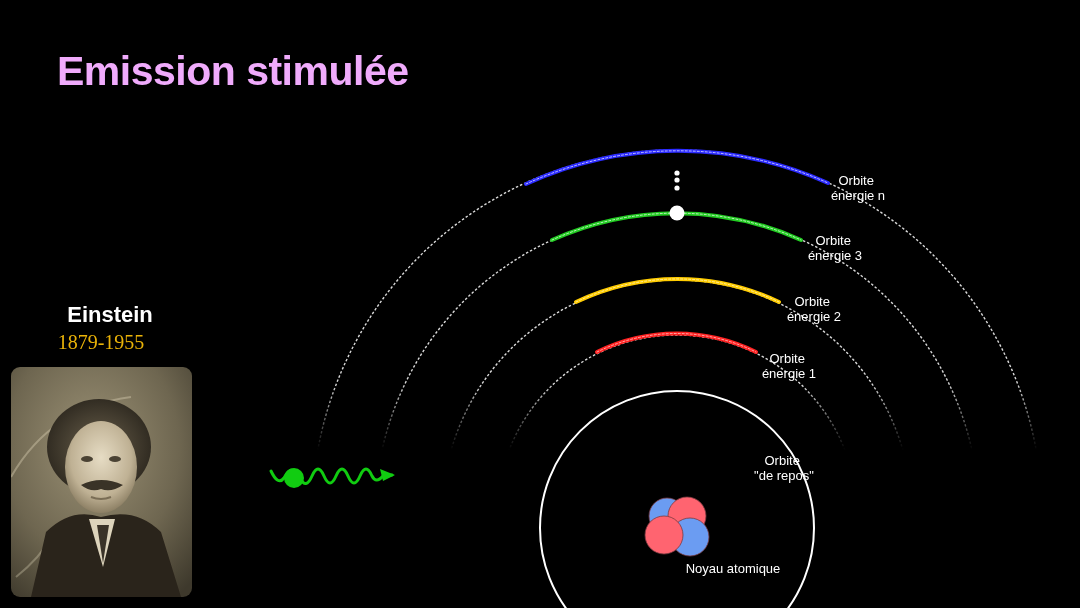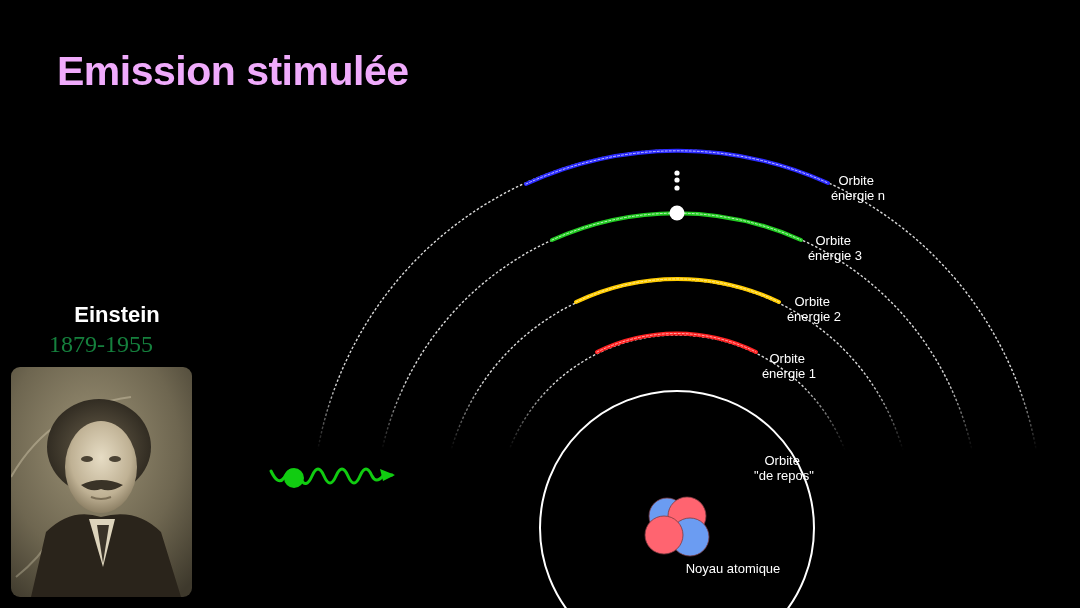--- a/index.html
+++ b/index.html
@@ -1,25 +1,25 @@
 <!DOCTYPE html>
 <html><head>
 <meta charset="utf-8">
 <style>
   html, body { margin: 0; padding: 0; background: #000; }
   body { width: 1080px; height: 608px; position: relative; overflow: hidden;
          font-family: "Liberation Sans", sans-serif; }
   .title { position: absolute; left: 57px; top: 47px; margin: 0;
            font-family: "Liberation Sans", sans-serif; font-weight: bold;
            font-size: 41px; letter-spacing: -0.5px; color: #f0abfc; line-height: 1.2; }
-  .person-name { position: absolute; left: 16px; width: 202px; top: 302px; text-align: center;
+  .person-name { position: absolute; left: 9px; width: 202px; top: 302px; text-align: center;
                  color: #fff; font-weight: bold; font-size: 22px;
                  font-family: "Liberation Sans", sans-serif; }
   .person-years { position: absolute; left: 0; width: 202px; top: 331px; text-align: center;
-                  color: #15803d; font-size: 24px; font-family: "Liberation Serif", serif; }
+                  color: #eab308; font-size: 20px; font-family: "Liberation Serif", serif; }
   .portrait { position: absolute; left: 11px; top: 367px; width: 181px; height: 230px;
               border-radius: 9px; overflow: hidden; }
   svg.diagram { position: absolute; left: 0; top: 0; }
   .lbl { fill: #fff; font-family: "Liberation Sans", sans-serif; font-size: 13px; }
 </style>
 </head>
 <body>
 
 <h1 class="title">Emission stimulée</h1>
 

